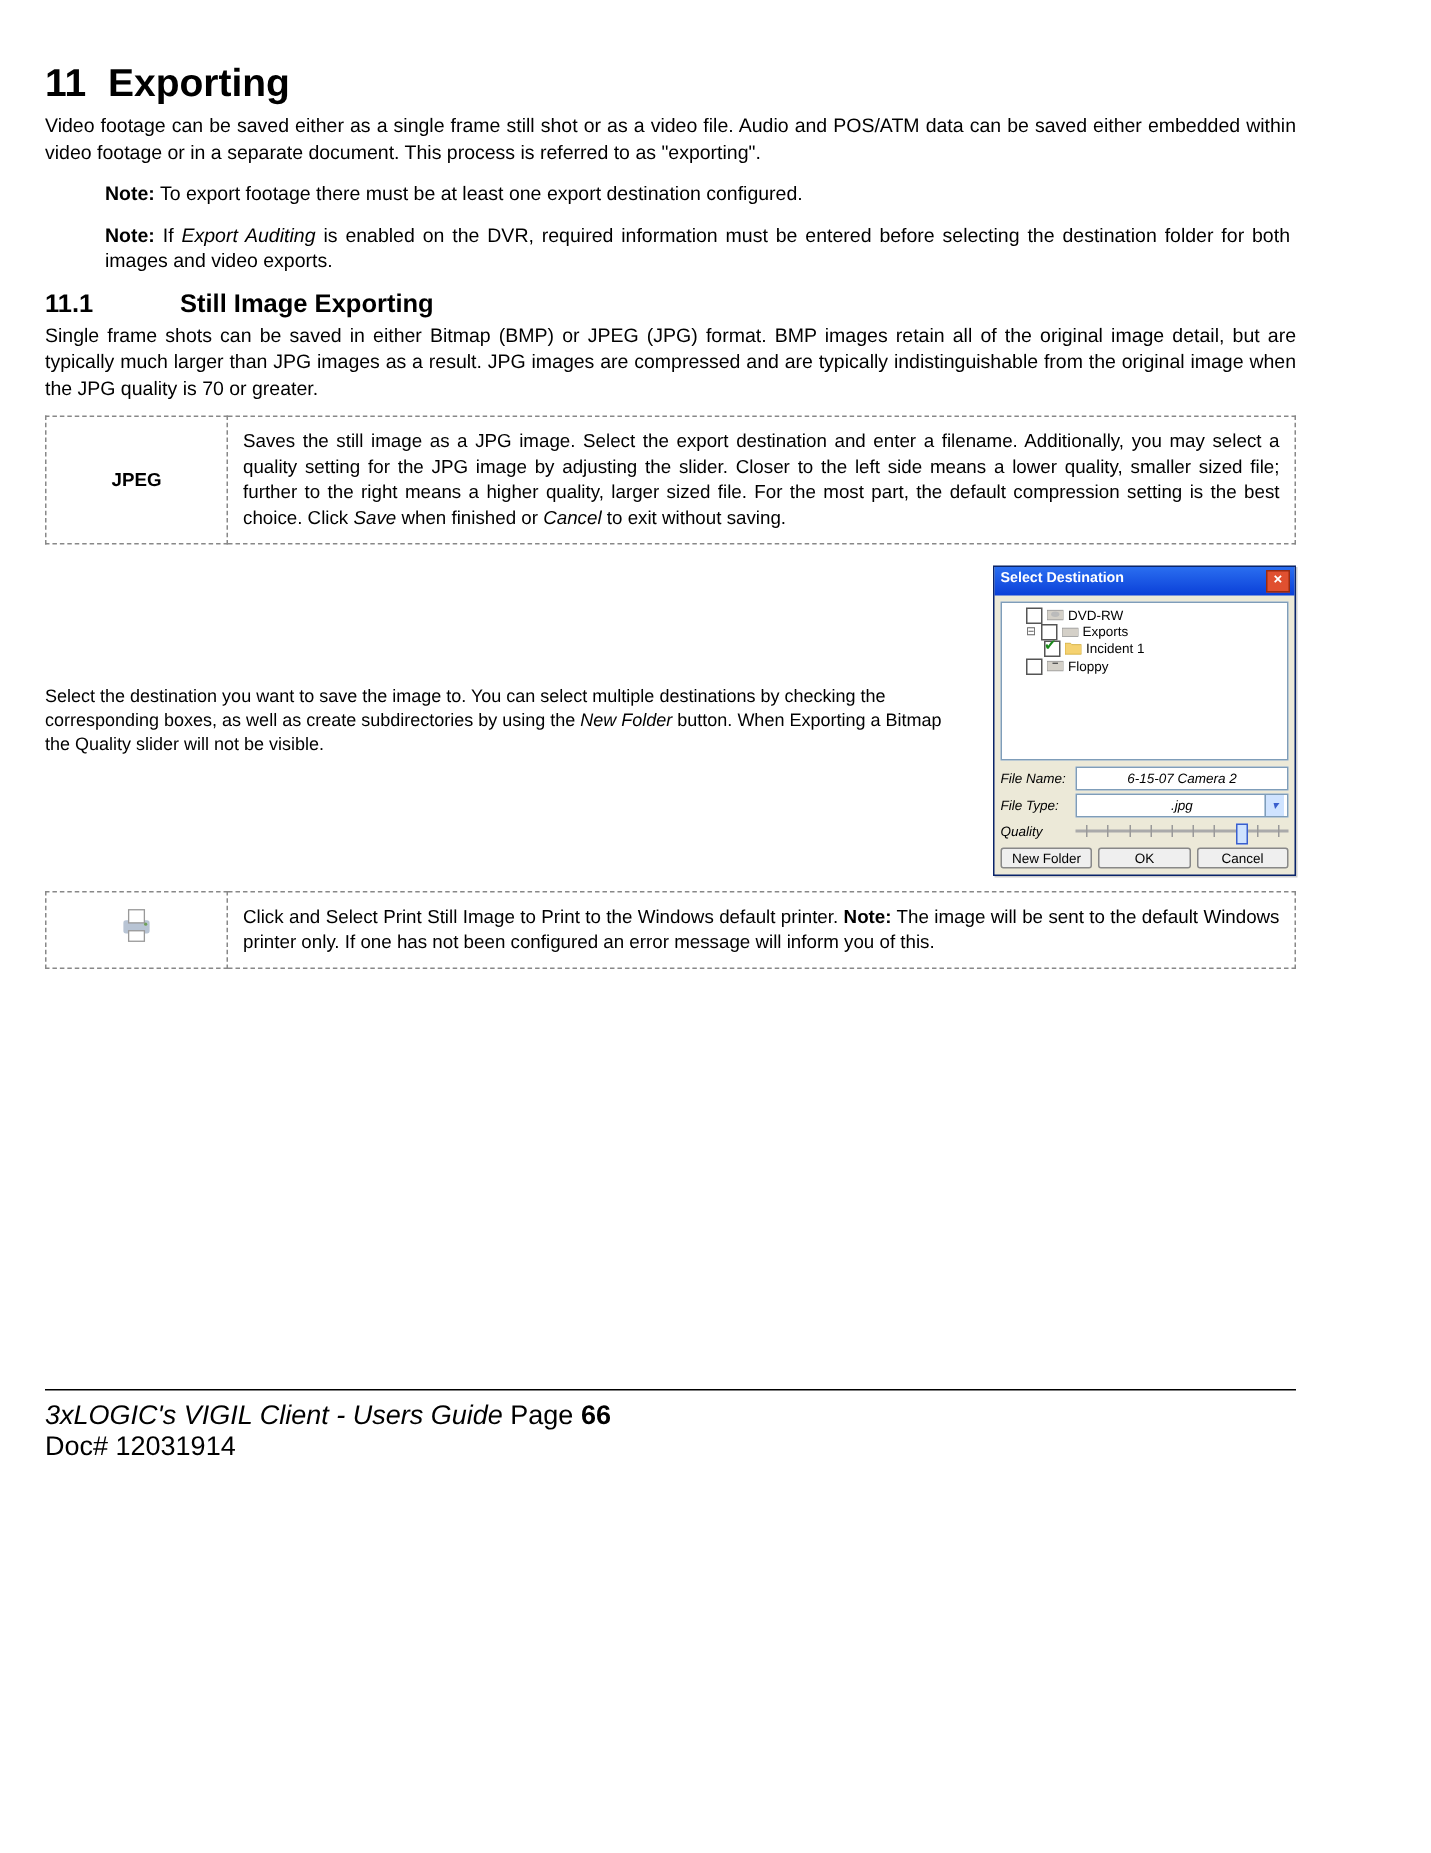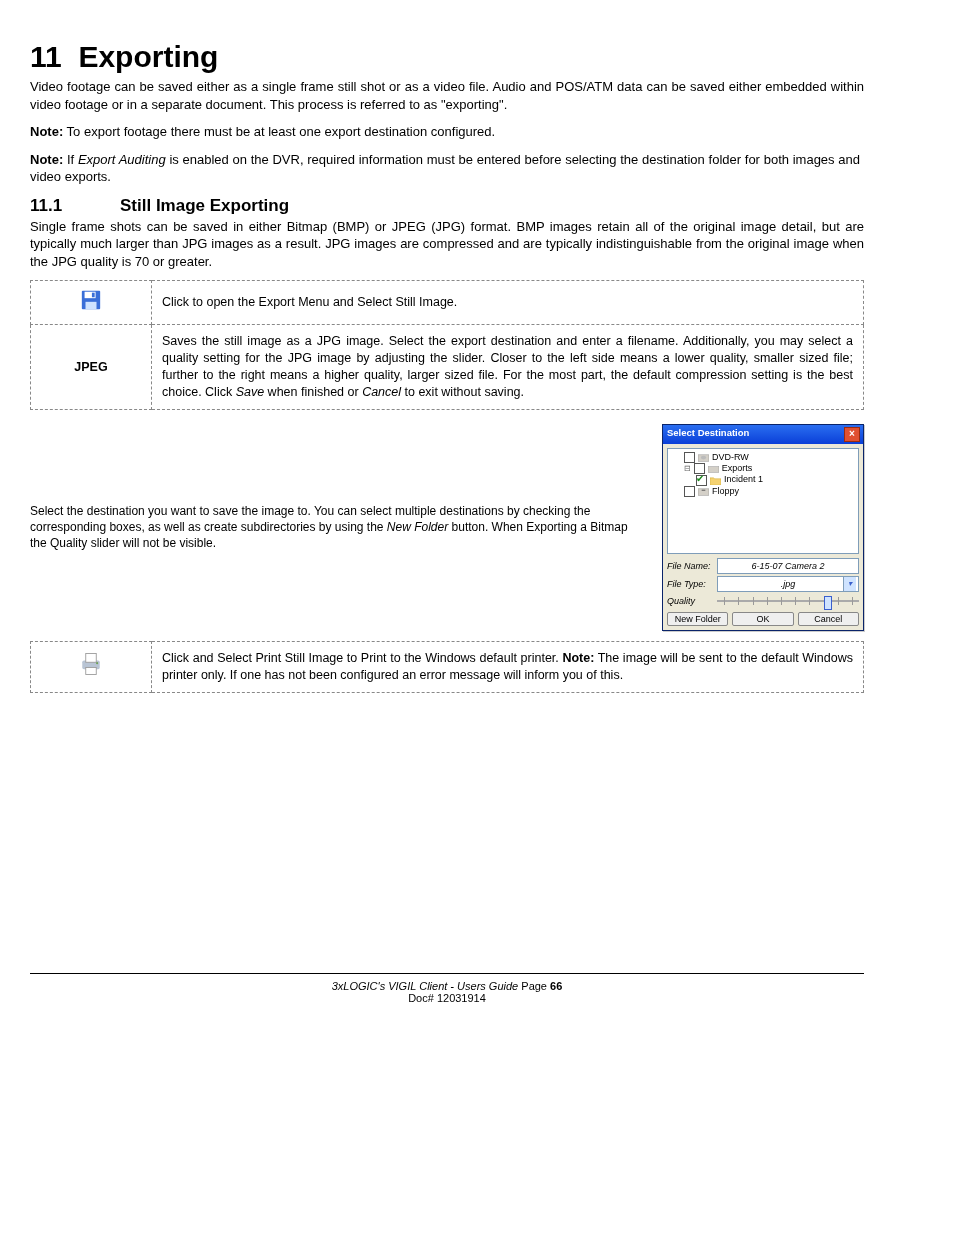--- a/index.html
+++ b/index.html
@@ -5,32 +5,32 @@
   body {
     font-family: Verdana, Geneva, sans-serif;
     font-size: 13px;
     color: #000;
     margin: 0;
     padding: 30px 30px 20px 30px;
     width: 894px;
     box-sizing: border-box;
   }
   h1 {
-    font-size: 30px;
+    font-size: 26px;
     font-weight: bold;
     margin: 10px 0 4px 0;
   }
   h2 {
     font-size: 17px;
     font-weight: bold;
     margin: 6px 0 2px 0;
   }
   h2 .secno { display:inline-block; width: 90px; }
   p { margin: 0 0 10px 0; line-height: 1.35; text-align: justify; }
-  .note-block { margin-right: 4px; }
+  .note-block { margin-left: 40px; margin-right: 4px; }
   .em { font-style: italic; }
   .b { font-weight: bold; }
   table.grid {
     border-collapse: collapse;
     width: 100%;
     margin-top: 6px;
   }
   table.grid td {
     border: 1px dashed #888;
     padding: 8px 10px;
@@ -76,21 +76,21 @@
   }
   .dialog .tree {
     background:#fff;
     margin:4px;
     border:1px solid #7f9db9;
     height:98px;
     padding:3px 4px;
     font-size:9px;
     line-height:1.25;
   }
-  .tree-row { display:flex; align-items:flex-end; gap:3px; white-space:nowrap; }
+  .tree-row { display:flex; align-items:flex-start; gap:3px; white-space:nowrap; }
   .indent1 { padding-left:12px;} .indent2 { padding-left:24px;}
   .cb { width:9px; height:9px; border:1px solid #555; display:inline-block; background:#fff; position:relative; }
   .cb.checked::after { content:"✔"; position:absolute; top:-3px; left:-1px; color:#1a8a1a; font-size:10px; }
   .tree-icon { width:11px; height:10px; display:inline-block; }
   .field-row { display:flex; align-items:center; margin:2px 4px; gap:4px;font-style:italic; }
   .field-row .lbl { width:46px; }
   .field-row .inp {
     flex:1; background:#fff; border:1px solid #7f9db9;
     height:14px; padding:0 3px; line-height:14px; font-size:9px;text-align:center;
   }
@@ -105,25 +105,25 @@
   }
   .slider .track { position:absolute; top:6px; left:0; right:0; height:2px; background:#aaa; }
   .slider .tick { position:absolute; top:3px; width:1px; height:8px; background:#999; }
   .slider .thumb { position:absolute; top:2px; width:6px; height:12px; background:#cfe3ff; border:1px solid #3a5fcd; }
   .dlg-btns { display:flex; justify-content:space-between; margin:4px; gap:4px; }
   .dlg-btn {
     border:1px solid #888; background:#efefef; font-size:9px;
     padding:1px 0; text-align:center; width:60px; border-radius:2px;
   }
   .footer {
-    text-align:center;
+    text-align:left;
     margin-top:280px;
     border-top:1px solid #000;
     padding-top:6px;
-    font-size:11px;
+    font-size:18px;
   }
 </style>
 </head>
 <body>
 
 <h1>
   <span>11</span>&nbsp;&nbsp;<span>Exporting</span>
 </h1>
 
 <p>Video footage can be saved either as a single frame still shot or as a video file.  Audio and POS/ATM data can be saved either embedded within video footage or in a separate document. This process is referred to as "exporting".</p>
@@ -137,33 +137,20 @@
 </p>
 
 <h2>
   <span class="secno">11.1</span><span>Still Image Exporting</span>
 </h2>
 
 <p>Single frame shots can be saved in either Bitmap (BMP) or JPEG (JPG) format. BMP images retain all of the original image detail, but are typically much larger than JPG images as a result. JPG images are compressed and are typically indistinguishable from the original image when the JPG quality is 70 or greater.</p>
 
 <table class="grid">
   <tbody>
-      <tr>
-    <td class="label">
-      <span class="disk-icon">
-        <svg viewBox="0 0 24 24">
-              <rect x="2" y="2" width="20" height="20" fill="#3a6fd8" rx="1"></rect>
-              <rect x="5" y="3" width="12" height="7" fill="#fff"></rect>
-              <rect x="6" y="14" width="12" height="8" fill="#cfe3ff"></rect>
-              <rect x="13" y="4" width="3" height="5" fill="#3a6fd8"></rect>
-            </svg>
-      </span>
-    </td>
-    <td>Click to open the Export Menu and Select Still Image.</td>
-  </tr>
   <tr>
     <td class="label">JPEG</td>
     <td>
       <span>Saves the still image as a JPG image. Select the export destination and enter a filename. Additionally, you may select a quality setting for the JPG image by adjusting the slider. Closer to the left side means a lower quality, smaller sized file; further to the right means a higher quality, larger sized file. For the most part, the default compression setting is the best choice. Click </span><span class="em">Save</span><span> when finished or </span><span class="em">Cancel</span><span> to exit without saving.</span>
     </td>
   </tr>
 </tbody>
   </table>
 
 <div class="two-col">

